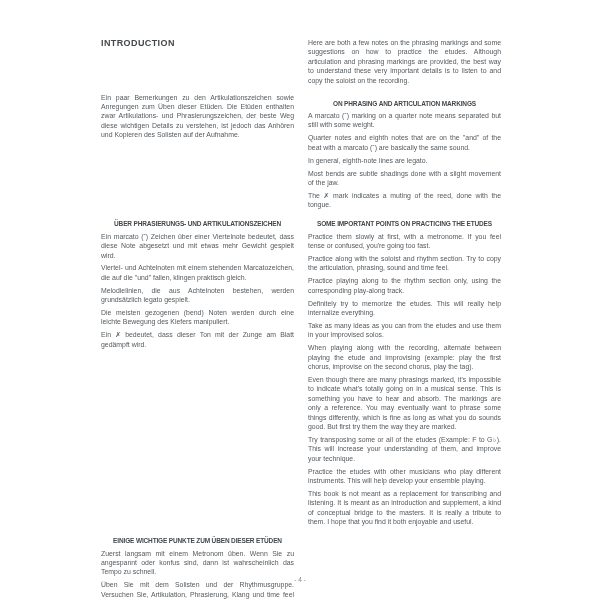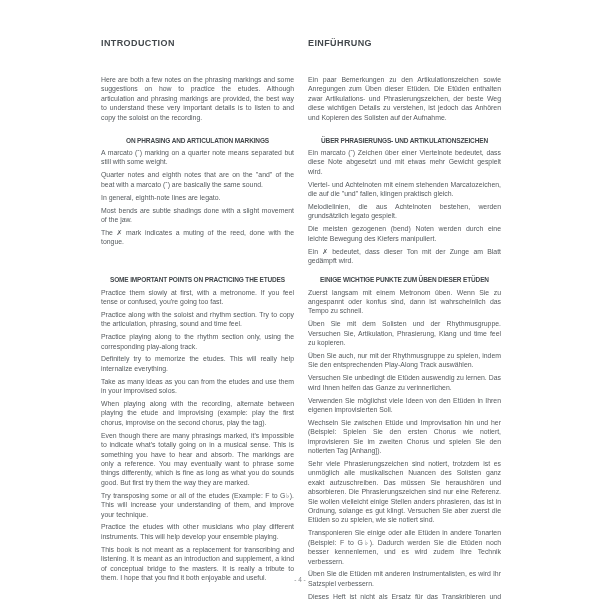--- a/index.html
+++ b/index.html
@@ -53,21 +53,20 @@
     color:#85898c;
   }
 </style>
 </head>
 <body>
 
 <div class="page">
   <div class="content">
 
     <h1 class="col-title">INTRODUCTION</h1>
-    <h1 class="col-title">EINFÜHRUNG</h1>
 
     <div class="intro-block">
       <p class="para">Here are both a few notes on the phrasing markings and some suggestions on how to practice the etudes. Although articulation and phrasing markings are provided, the best way to understand these very important details is to listen to and copy the soloist on the recording.</p>
     </div>
     <div class="intro-block">
       <p class="para">Ein paar Bemerkungen zu den Artikulationszeichen sowie Anregungen zum Üben dieser Etüden. Die Etüden enthalten zwar Artikulations- und Phrasierungszeichen, der beste Weg diese wichtigen Details zu verstehen, ist jedoch das Anhören und Kopieren des Solisten auf der Aufnahme.</p>
     </div>
 
     <div class="section">
       <h2 class="section-heading">ON PHRASING AND ARTICULATION MARKINGS</h2>

